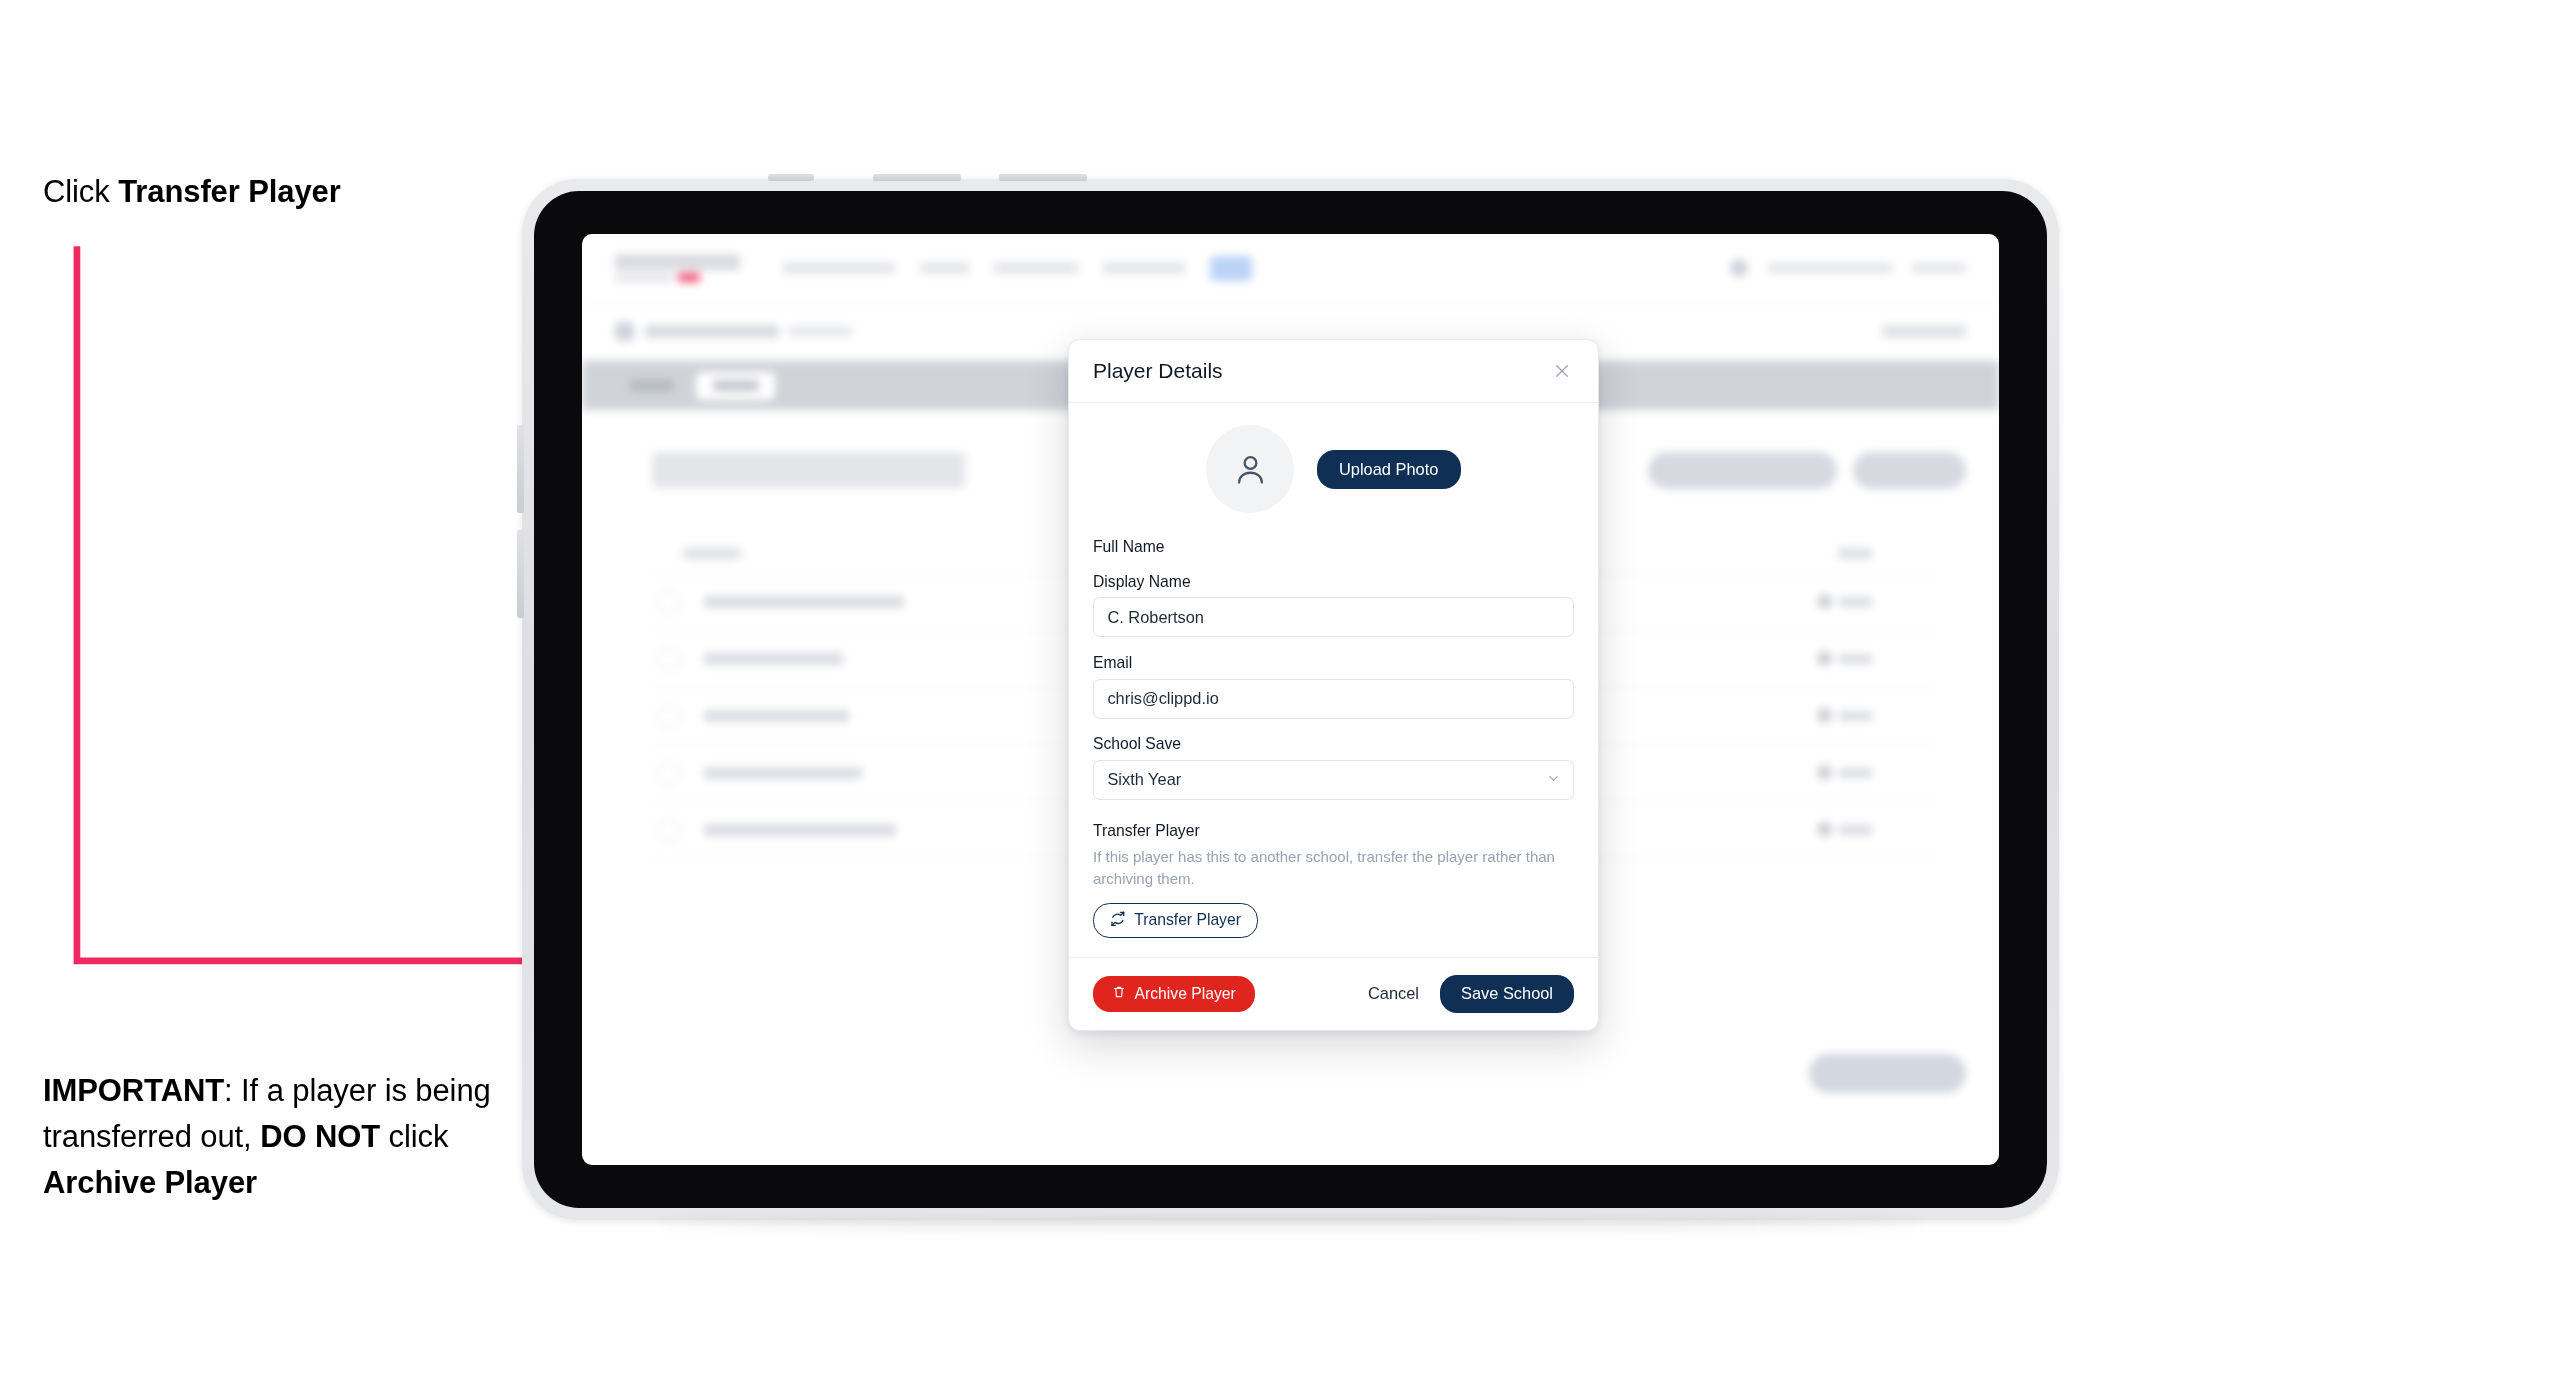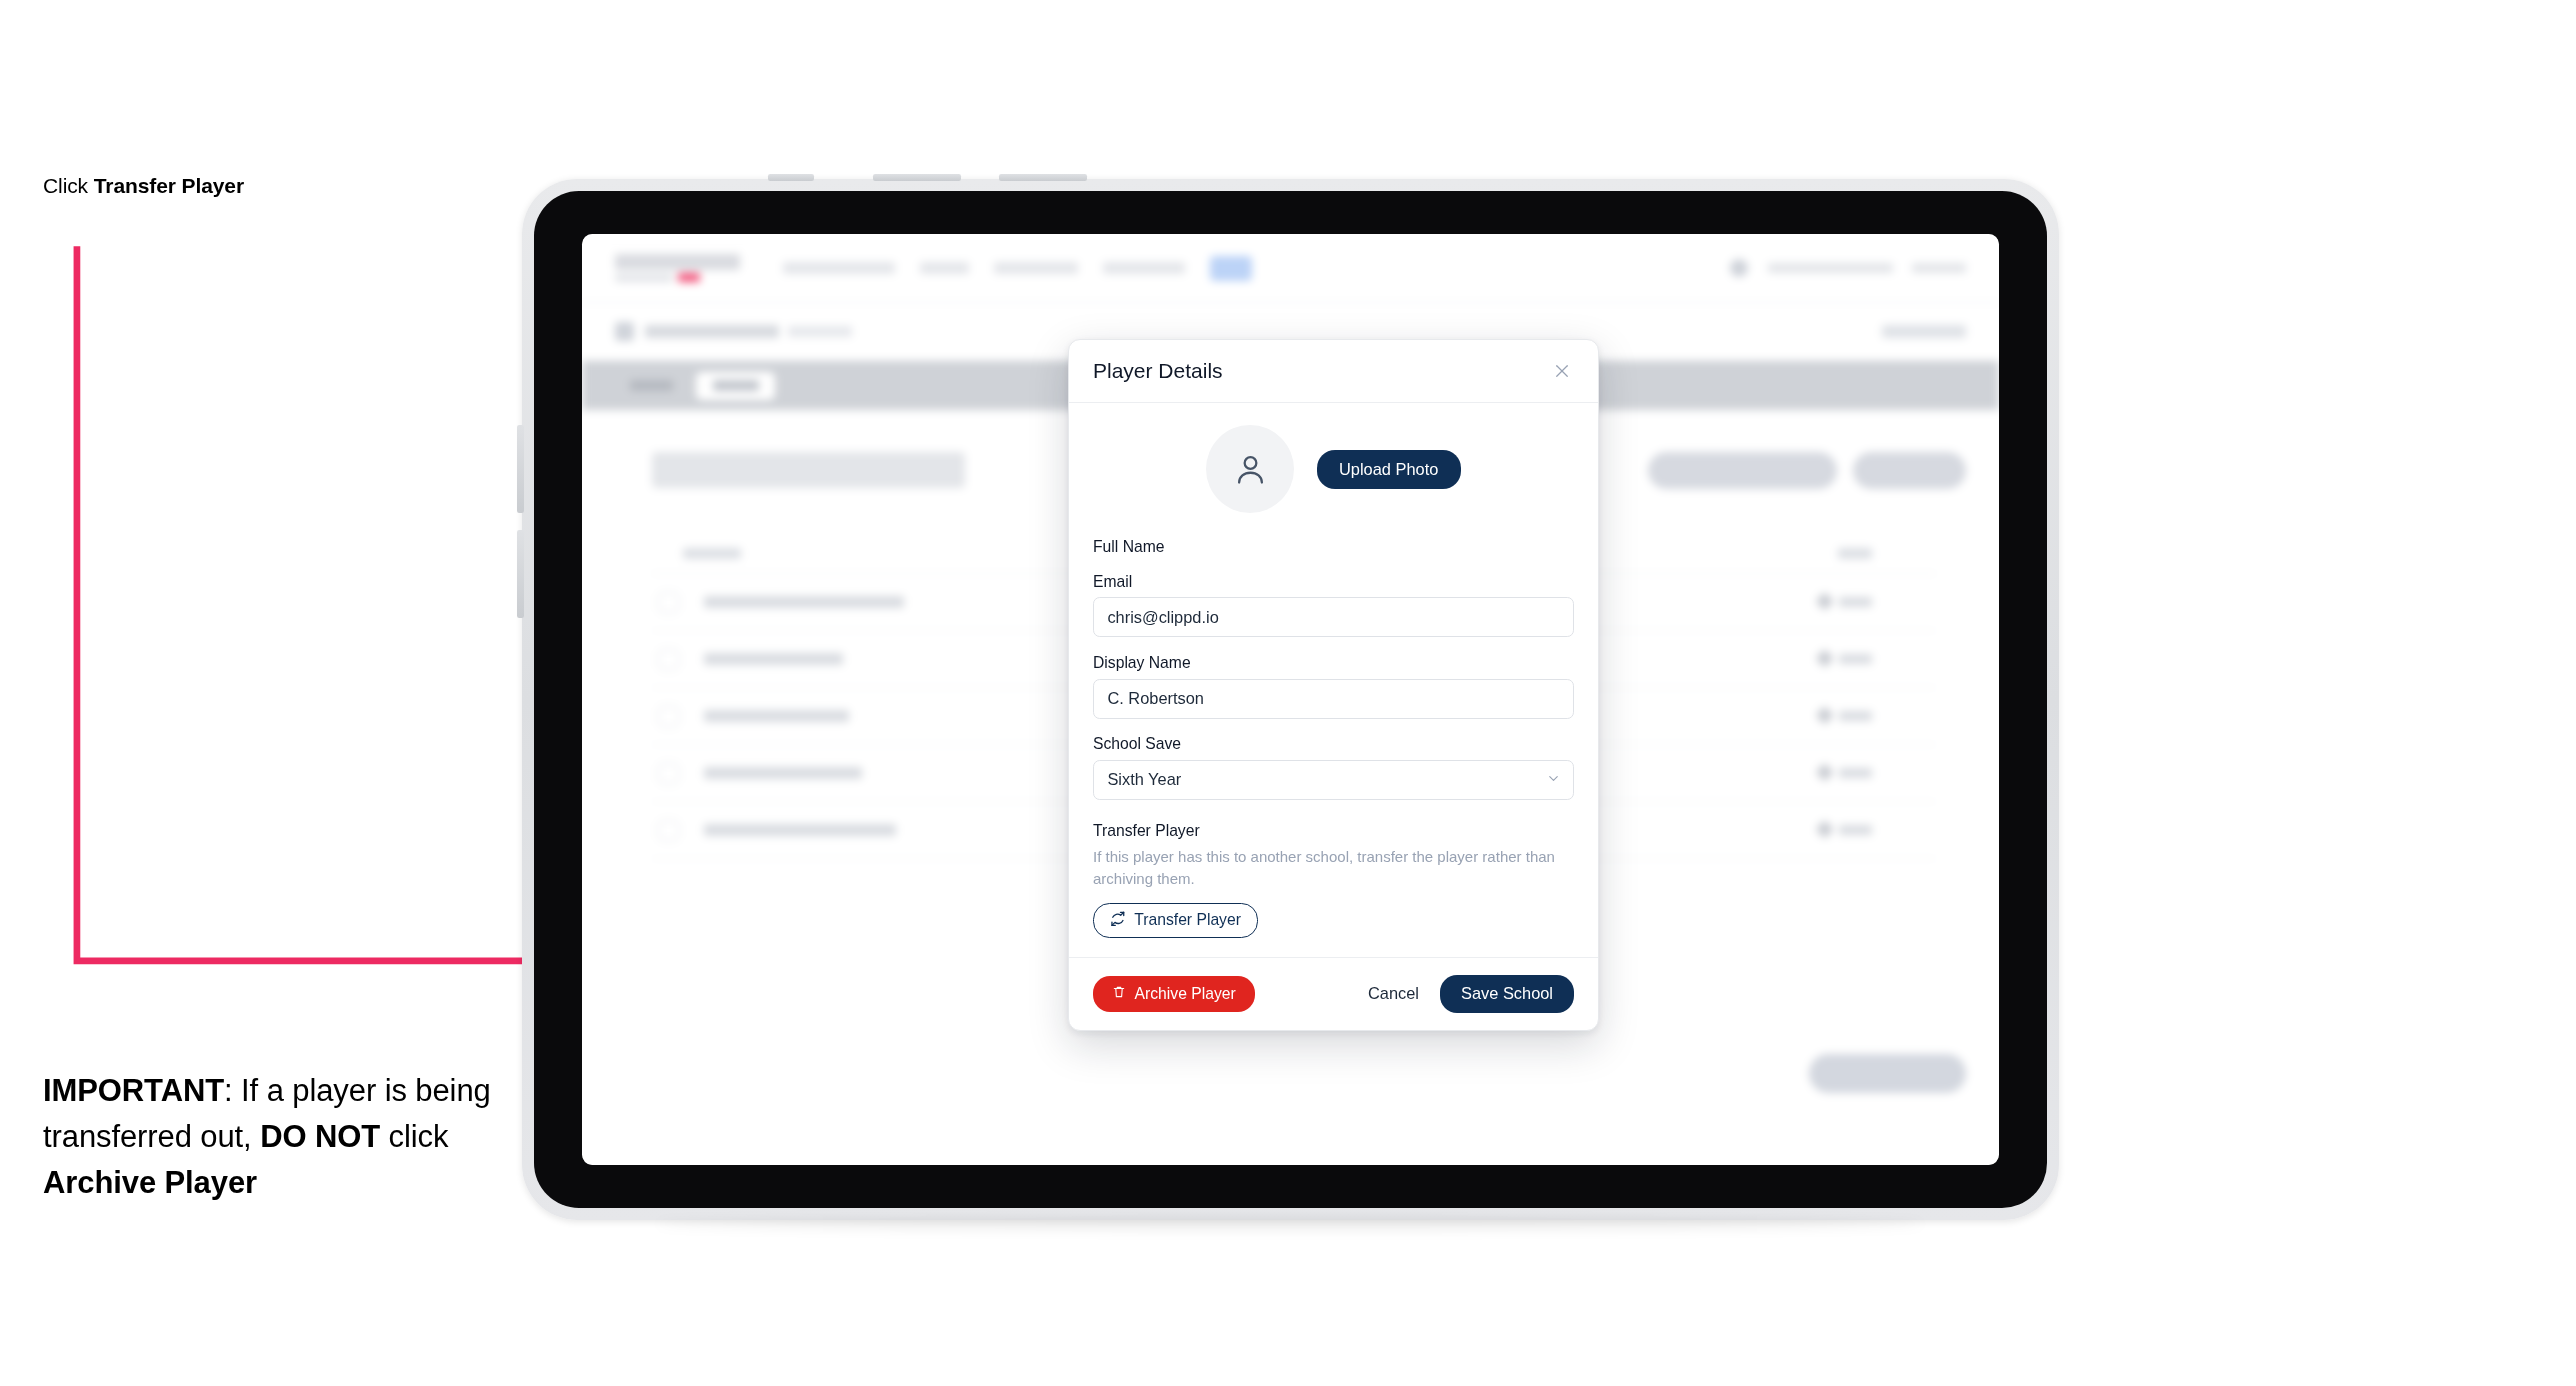--- a/index.html
+++ b/index.html
@@ -11,21 +11,21 @@
   }
   .stage { position: relative; width: 2576px; height: 1386px; background:#fff; }
 
   
   .annot {
     position: absolute;
     color: #000;
     font-family: "Liberation Sans", sans-serif;
     letter-spacing: -0.1px;
   }
-  #annot-top { left: 43px; top: 173px; font-size: 21px; line-height: 1.25; white-space: nowrap; }
+  #annot-top { left: 43px; top: 173px; font-size: 31px; line-height: 1.25; white-space: nowrap; }
   #annot-bottom { left: 43px; top: 1068px; font-size: 31px; line-height: 1.48; width: 448px; }
   .annot b { font-weight: 700; }
 
   
   .arrow-svg { position: absolute; left: 0; top: 0; width: 2576px; height: 1386px; pointer-events: none; }
 
   
   .tablet {
     position: absolute; left: 522px; top: 179px;
     width: 1537px; height: 1041px;
@@ -340,27 +340,27 @@
           </svg>
         </div>
         <button class="upload-btn">Upload Photo</button>
       </div>
 
       <div class="field">
         <label class="field-label">Full Name</label>
       </div>
 
       <div class="field">
+        <label class="field-label">Display Name</label>
+        <input class="field-input" type="text" value="C. Robertson" style="">
+      </div>
+
+      <div class="field">
         <label class="field-label">Email</label>
         <input class="field-input" type="text" value="chris@clippd.io" style="">
-      </div>
-
-      <div class="field">
-        <label class="field-label">Display Name</label>
-        <input class="field-input" type="text" value="C. Robertson" style="">
       </div>
 
       <div class="field">
         <label class="field-label">School Save</label>
         <div class="select-wrap">
           <input class="field-input" type="text" readonly="" value="Sixth Year" style="">
           <span class="chev">
             <svg width="15" height="15" viewBox="0 0 24 24" fill="none" stroke="currentColor" stroke-width="1.8" stroke-linecap="round" stroke-linejoin="round">
               <polyline points="6 9 12 15 18 9"></polyline>
             </svg>

